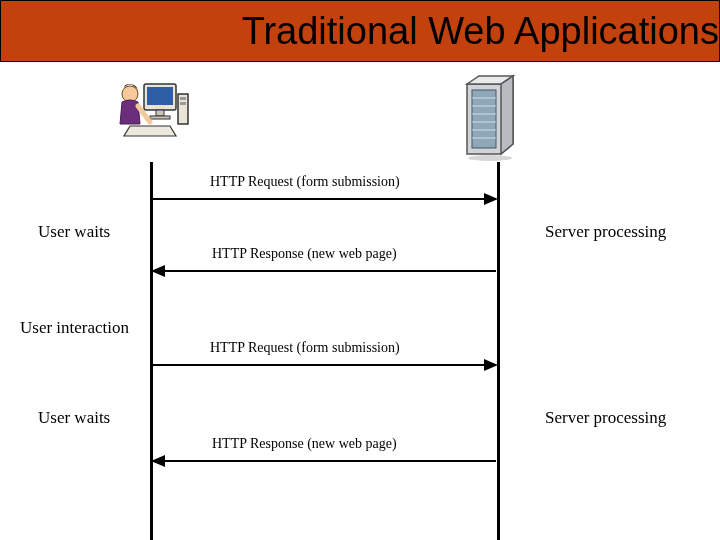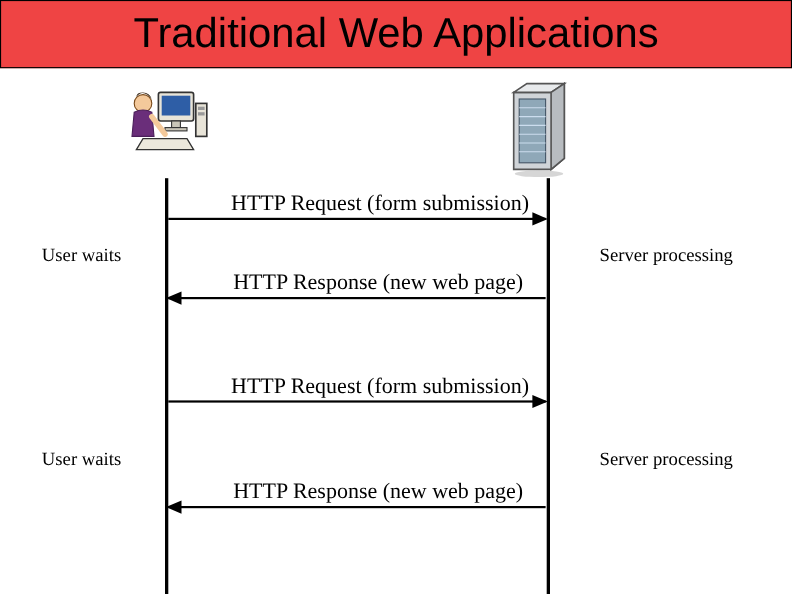--- a/index.html
+++ b/index.html
@@ -6,25 +6,25 @@
   body {
     width: 720px;
     height: 540px;
     font-family: "Times New Roman", Times, serif;
     background: #fff;
     position: relative;
   }
   .title-bar {
     width: 100%;
     height: 62px;
-    background: #ef4444;
+    background: #c2410c;
     border: 1px solid #000;
     display: flex;
     align-items: center;
-    justify-content: center;
+    justify-content: flex-end;
   }
   .title-bar h1 {
     font-family: Arial, Helvetica, sans-serif;
     font-weight: normal;
     font-size: 38px;
     color: #000;
   }
   .diagram {
     position: absolute;
     top: 62px;
@@ -48,21 +48,21 @@
   }
   .lifeline {
     position: absolute;
     width: 3px;
     background: #000;
   }
   .lifeline.user { left: 150px; top: 100px; height: 380px; }
   .lifeline.server { left: 497px; top: 100px; height: 380px; }
   .msg-label {
     position: absolute;
-    font-size: 20px;
+    font-size: 14px;
     font-family: "Times New Roman", serif;
     white-space: nowrap;
   }
   .side-label {
     position: absolute;
     font-size: 17px;
     font-family: "Times New Roman", serif;
     text-align: left;
     white-space: nowrap;
   }
@@ -140,20 +140,21 @@
   <div class="msg-label" style="left:210px; top:112px;">HTTP Request (form submission)</div>
   <div class="arrow right" style="left:153px; top:136px; width:343px;"></div>
 
   <div class="side-label" style="left:38px; top:160px;">User waits</div>
 
   <div class="side-label" style="left:545px; top:160px;">Server processing</div>
 
   <div class="msg-label" style="left:212px; top:184px;">HTTP Response (new web page)</div>
   <div class="arrow left" style="left:153px; top:208px; width:343px;"></div>
 
+  <div class="side-label" style="left:20px; top:256px;">User interaction</div>
 
   <div class="msg-label" style="left:210px; top:278px;">HTTP Request (form submission)</div>
   <div class="arrow right" style="left:153px; top:302px; width:343px;"></div>
 
   <div class="side-label" style="left:38px; top:346px;">User waits</div>
 
   <div class="side-label" style="left:545px; top:346px;">Server processing</div>
 
   <div class="msg-label" style="left:212px; top:374px;">HTTP Response (new web page)</div>
   <div class="arrow left" style="left:153px; top:398px; width:343px;"></div>

